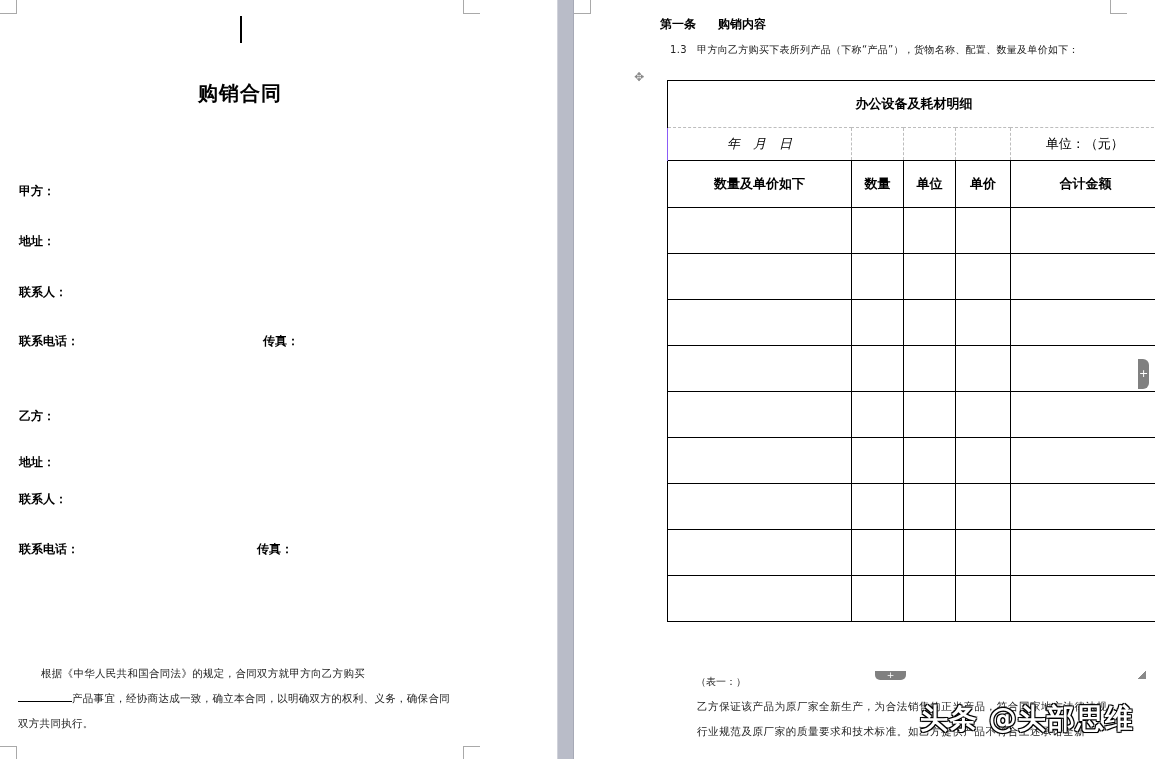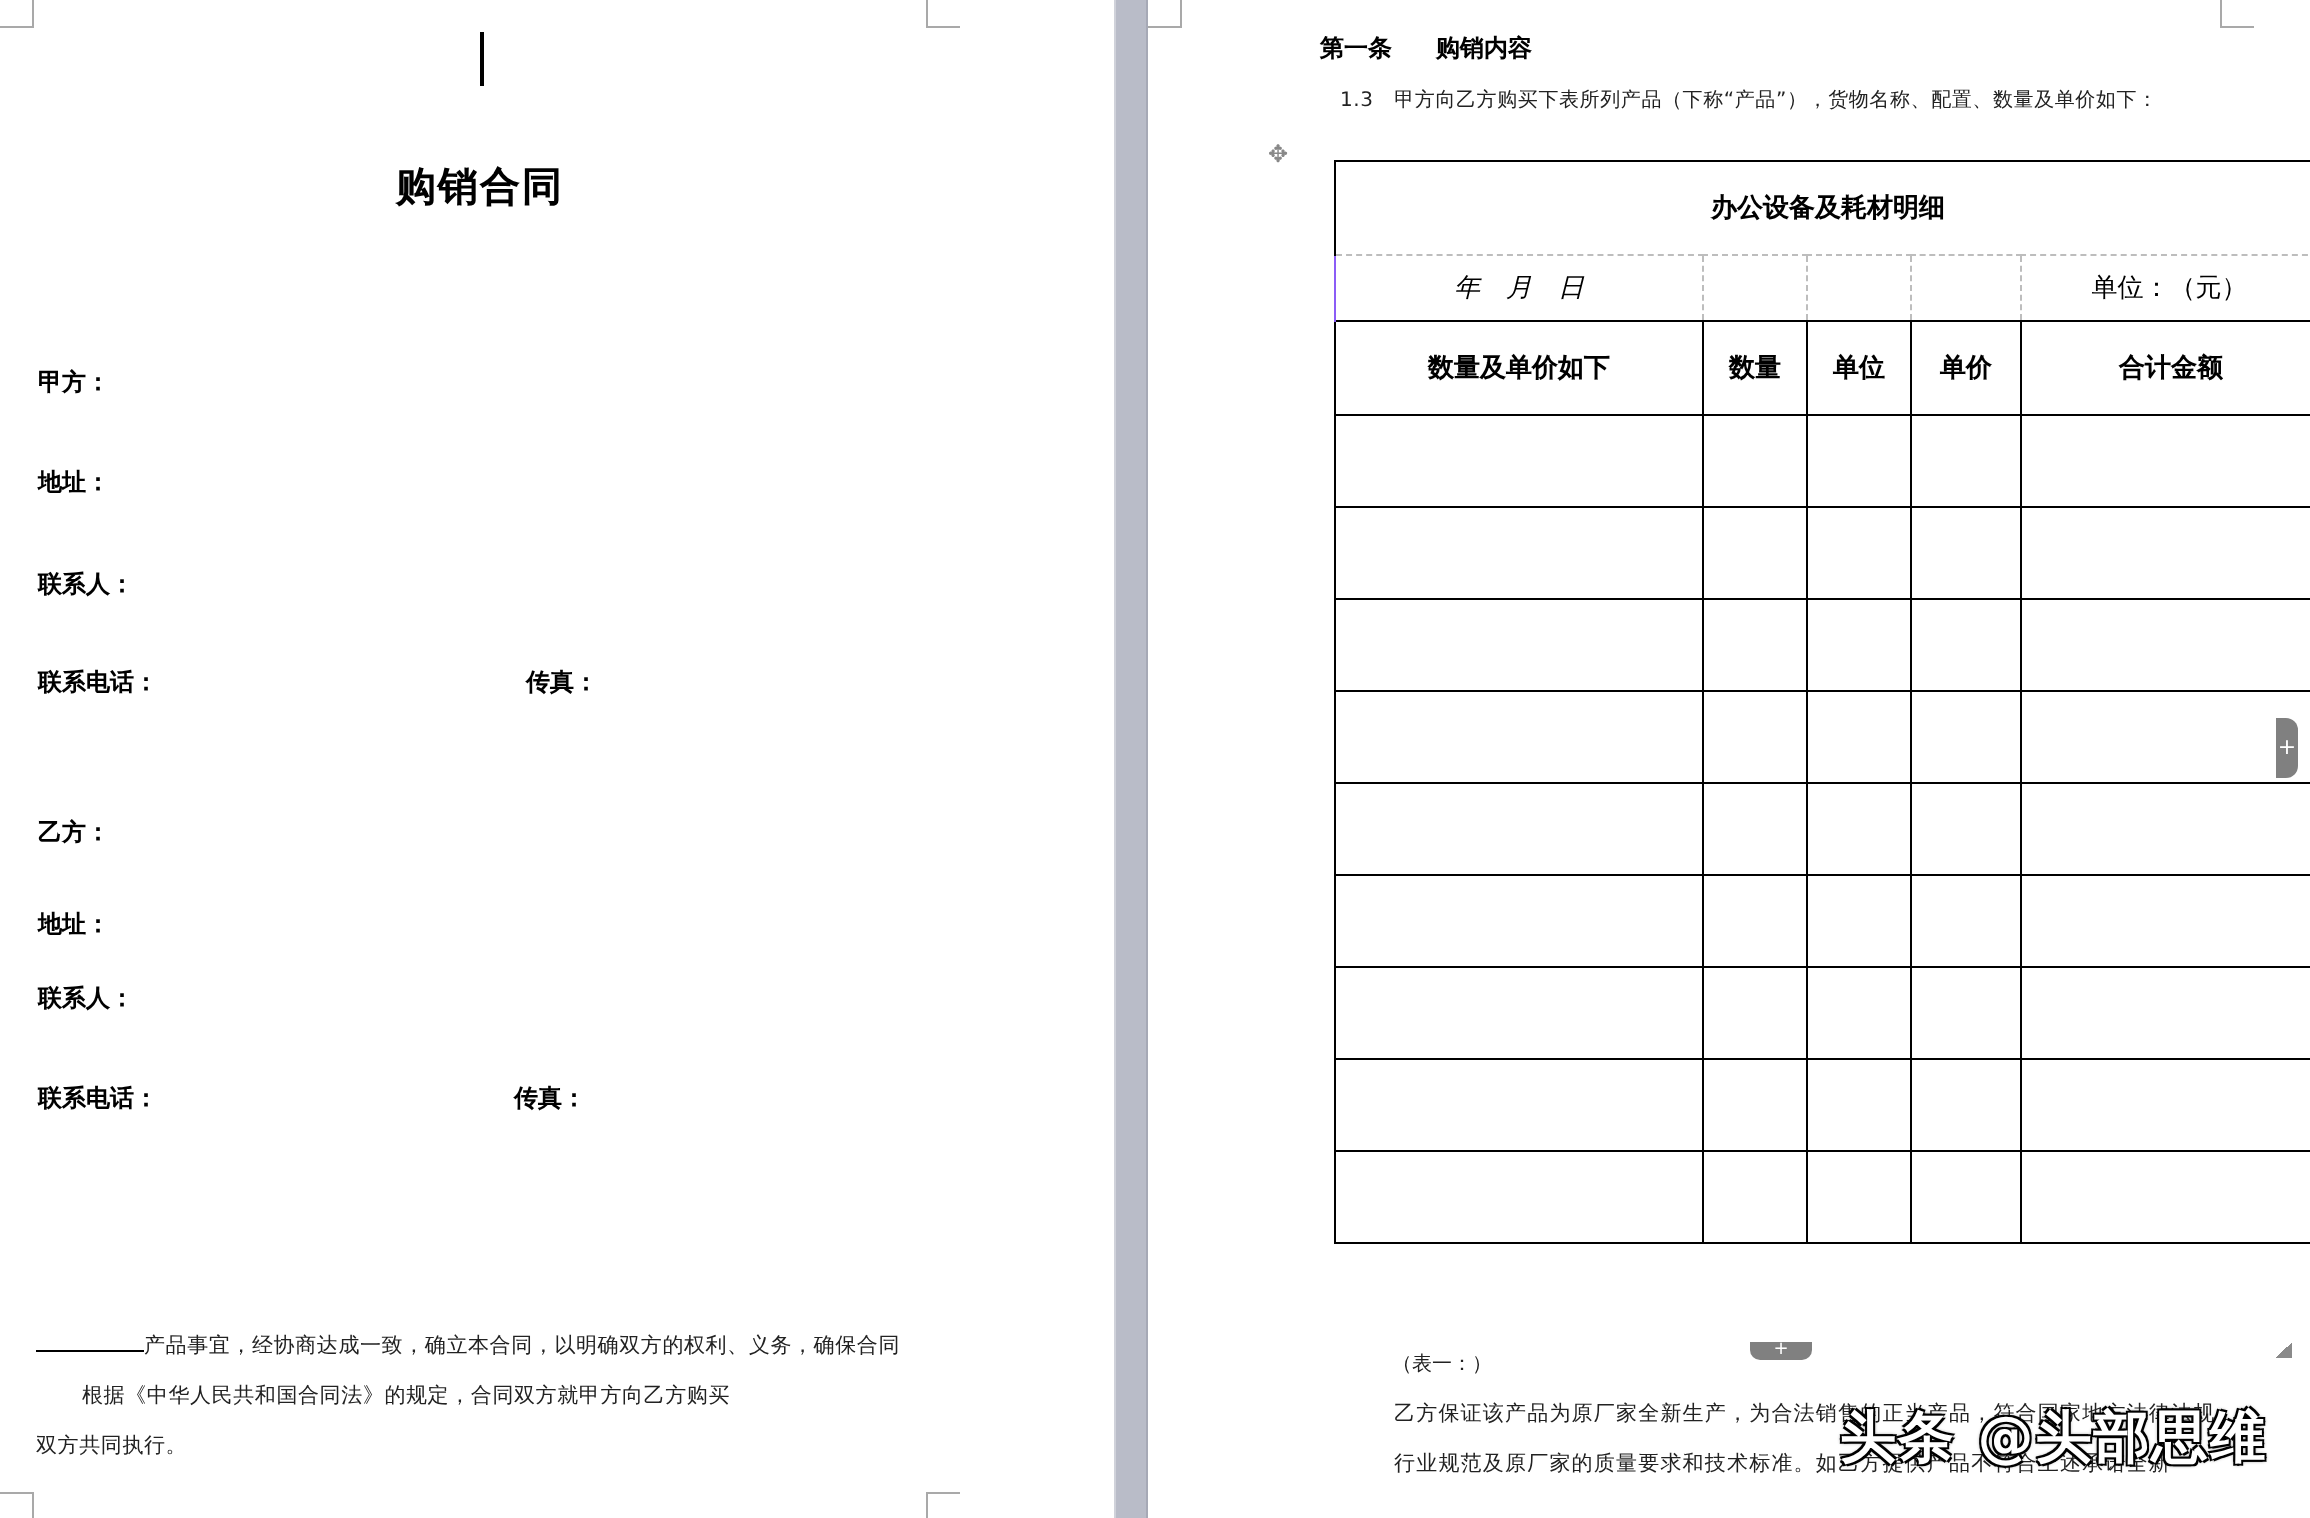--- a/index.html
+++ b/index.html
@@ -70,22 +70,22 @@
   <div class="field" style="left:19px;top:333px;">联系电话：</div>
   <div class="field" style="left:263px;top:333px;">传真：</div>
 
   <div class="field" style="left:19px;top:408px;">乙方：</div>
   <div class="field" style="left:19px;top:454px;">地址：</div>
   <div class="field" style="left:19px;top:491px;">联系人：</div>
   <div class="field" style="left:19px;top:541px;">联系电话：</div>
   <div class="field" style="left:257px;top:541px;">传真：</div>
 
   <div class="para" style="top:661px;">
+    <div style="padding-left:23px;">根据《中华人民共和国合同法》的规定，合同双方就甲方向乙方购买</div>
     <div><span class="blank"></span><span>产品事宜，经协商达成一致，确立本合同，以明确双方的权利、义务，确保合同</span></div>
-    <div style="padding-left:23px;">根据《中华人民共和国合同法》的规定，合同双方就甲方向乙方购买</div>
     <div>双方共同执行。</div>
   </div>
 </div>
 
 <div class="gutter"></div>
 
 <div class="page" id="page-right">
   <div class="crop tr" style="left:536px;top:0;"></div>
   <div class="crop tl" style="left:0;top:0;"></div>
 </div>

